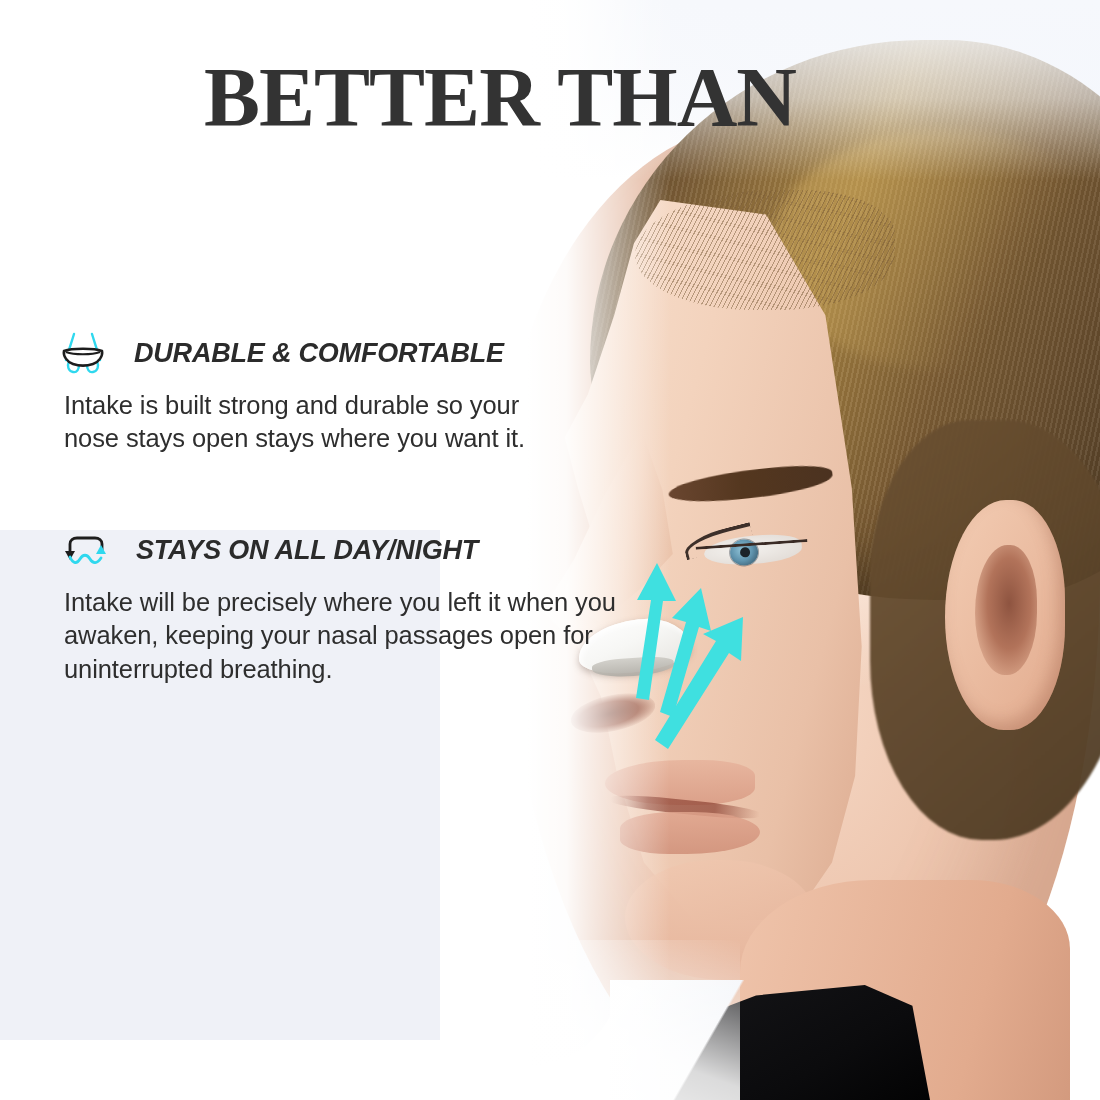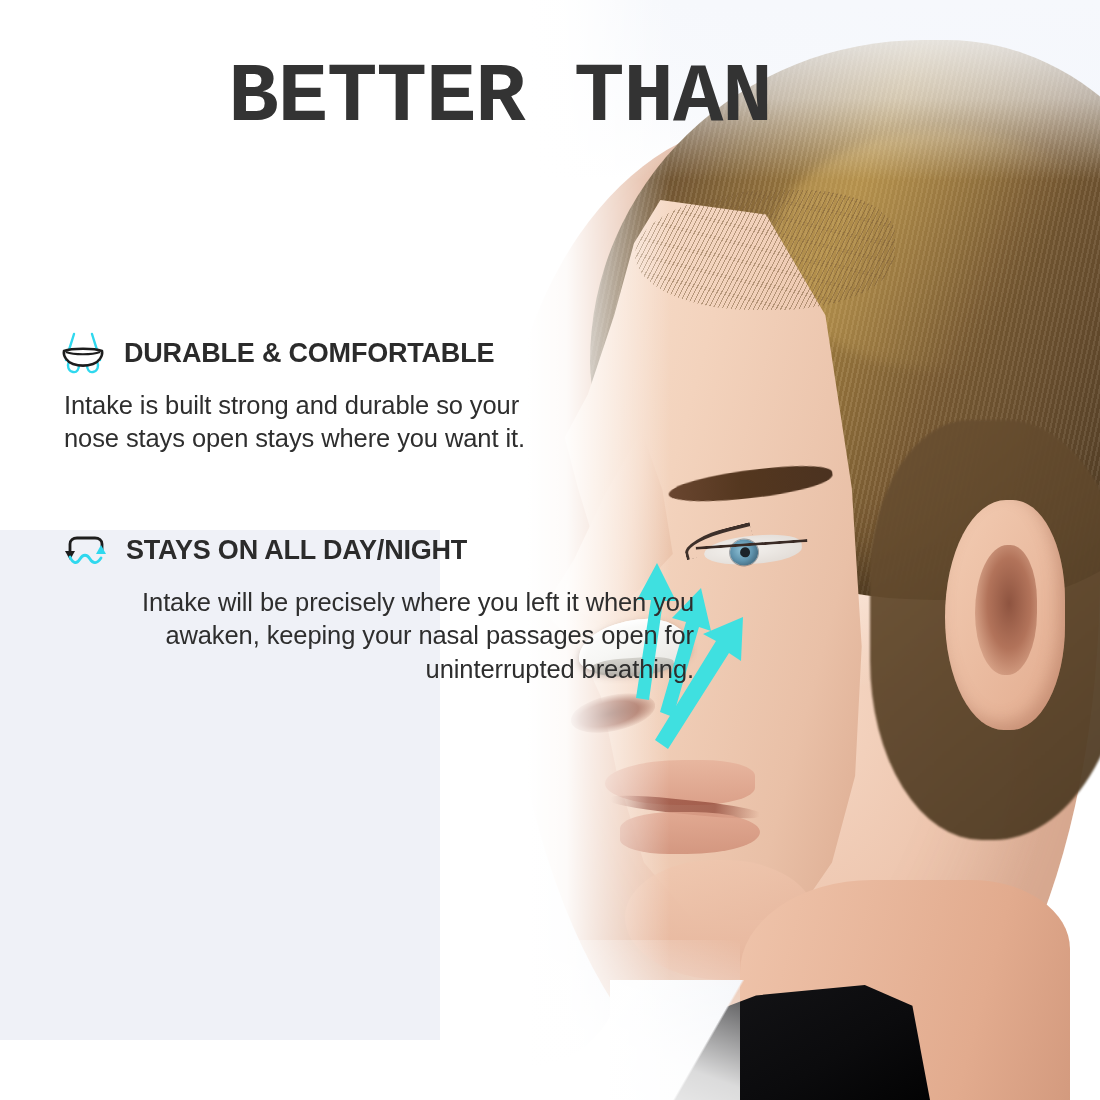--- a/index.html
+++ b/index.html
@@ -234,38 +234,38 @@
   }
 
   
   .arrows { position:absolute; left:0; top:0; width:1100px; height:1100px; z-index:8; pointer-events:none; }
 
   
   .title-wrap { position:absolute; z-index:10; left:0; top:58px; width:1000px; text-align:center; }
   .title-line1 {
     font-size:84px; line-height:.96; font-weight:700; letter-spacing:-1px;
     color:#333333;
-    font-family:Liberation Mono, monospace;
+    font-family:Liberation Serif, serif;
   }
   .title-line2 {
     font-size:88px; line-height:1.0; font-weight:700; letter-spacing:-1px;
     background:linear-gradient(90deg,#3d86c2 0%,#3c9fd4 32%,#2cc4ea 62%,#26dcf5 100%);
     -webkit-background-clip:text; background-clip:text;
     color:transparent; -webkit-text-fill-color:transparent;
     margin-top:4px;
   }
 
   
   .features { position:absolute; z-index:11; left:58px; top:330px; width:650px; }
   .feature { position:relative; }
   .feature.f1 { margin-bottom:72px; }
   .feature.f2 { margin-left:8px; margin-bottom:72px; }
-  .feature.f3 { margin-left:2px;text-align:right; }
-
-  .feat-head { display:flex; align-items:center; gap:16px; }
+  .feature.f3 { margin-left:2px; }
+
+  .feat-head { display:flex; align-items:center; gap:26px;font-style:italic; }
   .feat-icon { width:50px; height:46px; flex:0 0 50px; display:block; }
   .feat-title {
     font-size:27px; font-weight:700; color:#2b2b2b; letter-spacing:-.2px;
     white-space:nowrap;
   }
   .feat-body {
     margin-top:13px; font-size:25.5px; line-height:1.30; color:#2e2e2e;
     letter-spacing:-.1px; max-width:620px;
   }
   .feature.f2 .feat-body { max-width:460px; margin-left:6px; }

